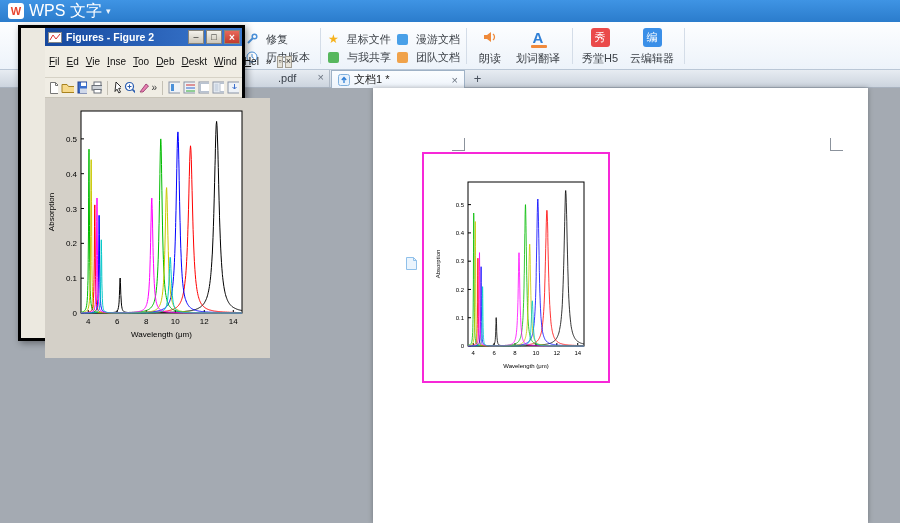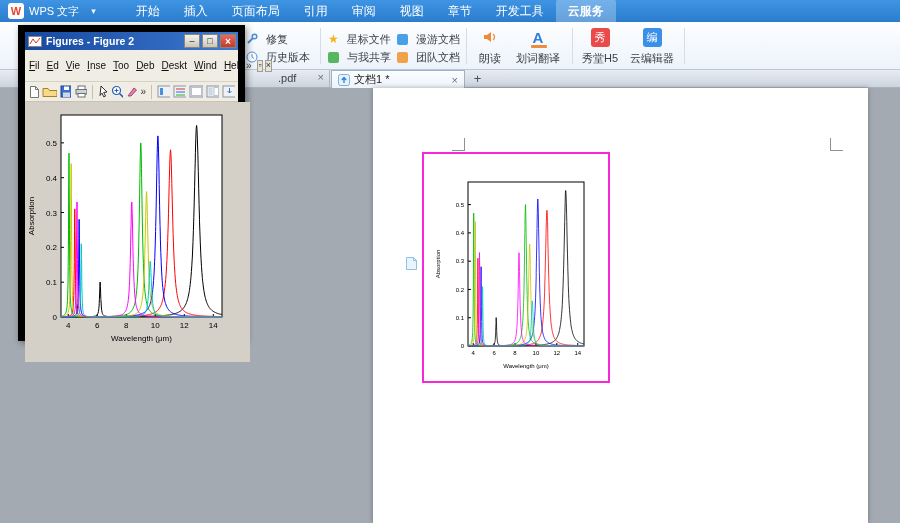--- a/index.html
+++ b/index.html
@@ -5,21 +5,21 @@
   * { margin:0; padding:0; box-sizing:border-box; }
   html,body { width:900px; height:523px; overflow:hidden; }
   body { position:relative; font-family:"Liberation Sans","DejaVu Sans",sans-serif; background:#a4aab2; }
 
   
   #titlebar { position:absolute; left:0; top:0; width:900px; height:22px;
     background:linear-gradient(#3f94e4,#2b7ccc); display:flex; align-items:center;
     padding:0 8px; color:#fff; }
   .logo { width:16px; height:16px; background:#fff; border-radius:3px; color:#e8442e;
     font-weight:bold; font-size:11px; display:flex; align-items:center; justify-content:center; margin-right:5px; }
-  .apptitle { font-size:11px; margin-right:12px; }
+  .apptitle { font-size:16px; margin-right:4px; }
   .caret { font-size:9px; opacity:.9; margin-right:28px; }
   .rtabs { display:flex; height:100%; align-items:stretch; }
   .rtab { padding:0 12px; font-size:12px; display:flex; align-items:center; color:#fff; cursor:default; }
   .rtab.active { background:rgba(255,255,255,.28); border-radius:2px 2px 0 0; font-weight:bold; }
 
   
   #ribbon { position:absolute; left:0; top:22px; width:900px; height:48px;
     background:linear-gradient(#fdfeff,#edf3fa); border-bottom:1px solid #bac7d6; }
   .vsep { position:absolute; top:6px; height:36px; width:1px; background:#d4dde8; }
   .small-btn { position:absolute; display:flex; align-items:center; gap:8px; font-size:11px; color:#3a3f45; height:16px; white-space:nowrap; }
@@ -51,21 +51,21 @@
     box-shadow:0 0 5px rgba(0,0,0,.3); }
   .corner { position:absolute; width:13px; height:13px; }
   .corner.tl { left:79px; top:50px; border-right:1px solid #8b929c; border-bottom:1px solid #8b929c; }
   .corner.tr { left:457px; top:50px; border-left:1px solid #8b929c; border-bottom:1px solid #8b929c; }
   #anchor { position:absolute; left:32px; top:168px; }
   #selection { position:absolute; left:49px; top:64px; width:188px; height:231px;
     border:2px solid #f728d8; background:#fff; }
 
   
   #figwin { position:absolute; left:18px; top:25px; width:227px; height:316px;
-    border:7px solid #000000; background:#ece9e0; box-shadow:2px 2px 7px rgba(0,0,0,.4); z-index:50; }
+    border:3px solid #000000; background:#ece9e0; box-shadow:2px 2px 7px rgba(0,0,0,.4); z-index:50;padding-left:24px; }
   .fw-title { height:18px; background:linear-gradient(90deg,#16489e,#3c7ad0); display:flex; align-items:center;
     padding:0 2px 0 3px; color:#fff; }
   .fw-title .t { font-size:10.5px; font-weight:bold; flex:1; margin-left:4px; white-space:nowrap; }
   .fw-btn { width:16px; height:14px; margin-left:2px; background:linear-gradient(#f4f2ec,#ccc7bb);
     border:1px solid #8a857a; font-size:9px; line-height:9px; display:flex; align-items:center; justify-content:center; color:#222; }
   .fw-btn.close { background:linear-gradient(#e8695a,#c23b2c); color:#fff; font-weight:bold; font-size:10px; }
   .fw-menu { height:32px; background:#f0ede4; border-bottom:1px solid #d6d2c6; display:flex; align-items:center;
     padding:0 4px; font-size:10px; color:#111; }
   .mi { display:inline-block; margin-right:7px; }
   .mi::first-letter { text-decoration:underline; }
@@ -83,31 +83,20 @@
 </style>
 </head>
 <body>
 
 <div id="titlebar">
   <div class="logo">
       <span>W</span>
     </div>
   <div class="apptitle">WPS 文字</div>
   <div class="caret">▾</div>
-  <div class="rtabs">
-    <div class="rtab">开始</div>
-    <div class="rtab">插入</div>
-    <div class="rtab">页面布局</div>
-    <div class="rtab">引用</div>
-    <div class="rtab">审阅</div>
-    <div class="rtab">视图</div>
-    <div class="rtab">章节</div>
-    <div class="rtab">开发工具</div>
-    <div class="rtab active">云服务</div>
-  </div>
 </div>
 
 <div id="ribbon">
   <div class="small-btn" style="left:246px; top:9px;">
     <svg width="12" height="12">
       <path d="M2 10 L7 5" stroke="#4a90d9" stroke-width="2" fill="none"></path>
       <circle cx="8.5" cy="3.5" r="2.3" fill="none" stroke="#4a90d9" stroke-width="1.5"></circle>
     </svg>
     <span>修复</span>
   </div>

